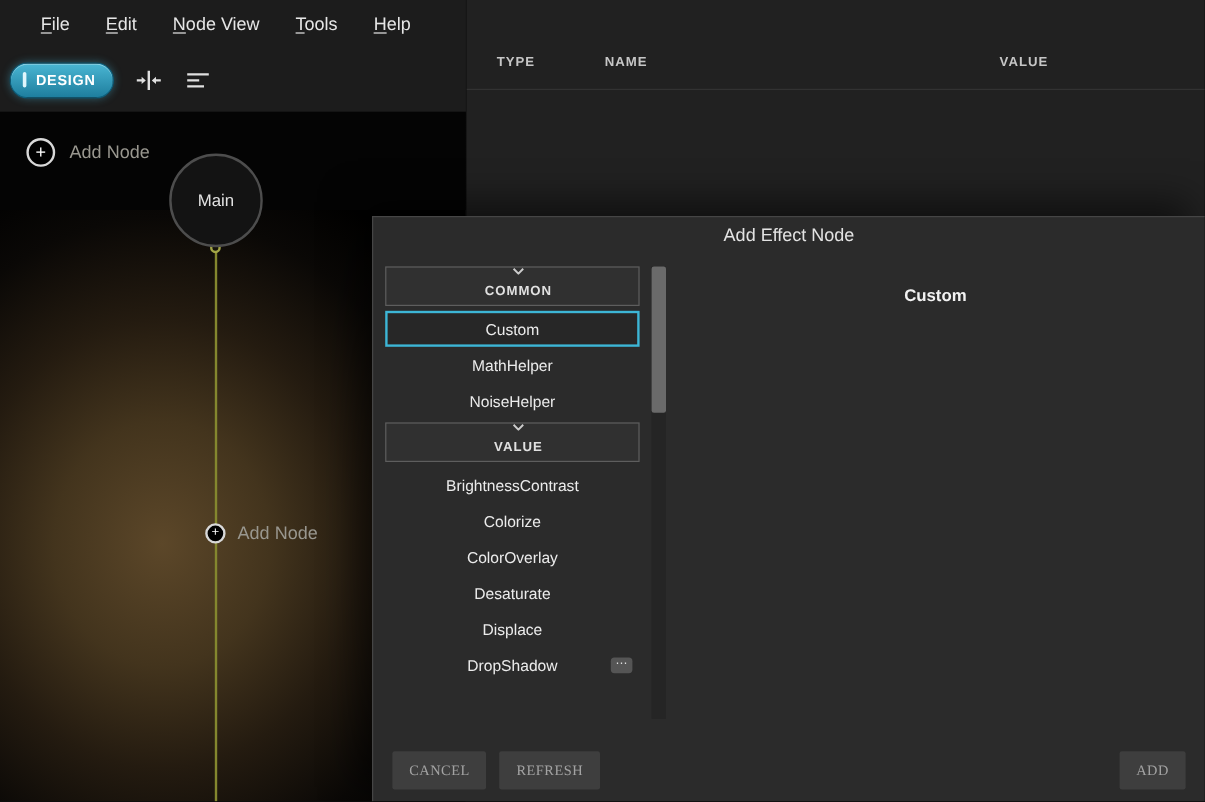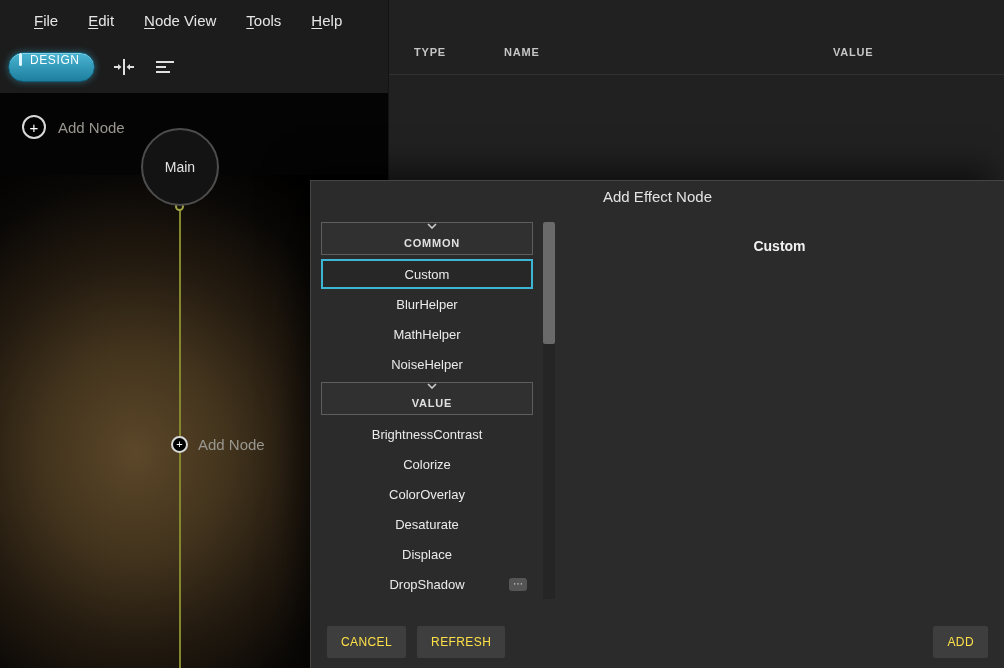--- a/index.html
+++ b/index.html
@@ -10,25 +10,25 @@
     -webkit-font-smoothing:antialiased;
   }
 
   
   .left-top { position:absolute; left:0; top:0; width:388px; height:93px; background:#1c1c1c; z-index:2; }
   .menubar { display:flex; align-items:center; height:40px; padding-left:34px; gap:30px; }
   .menu-item { color:#e6e6e6; font-size:15px; cursor:default; }
   .menu-item::first-letter { text-decoration:underline; text-underline-offset:2px; }
   .toolbar { display:flex; align-items:center; height:53px; padding-left:8px; gap:16px; }
   .design-btn {
-    display:flex; align-items:flex-start; height:30px; padding:0 14px 0 10px;
+    display:flex; align-items:center; height:30px; padding:0 14px 0 10px;
     border-radius:15px; border:1px solid #0f5e7a;
     background:linear-gradient(#4ab6d3, #1e7e9e);
     box-shadow:0 0 7px rgba(70,180,210,.45), inset 0 1px 0 rgba(255,255,255,.35);
-    color:#ffffff; font-size:12px; font-weight:normal; letter-spacing:.6px; cursor:pointer;
+    color:#ffffff; font-size:12px; font-weight:bold; letter-spacing:.6px; cursor:pointer;
   }
   .design-indicator { width:3px; height:13px; background:#dff6fc; border-radius:2px; margin-right:8px; }
   .icon-btn { background:none; border:none; padding:2px; cursor:pointer; display:flex; align-items:center; }
 
   
   .graph {
     position:absolute; left:0; top:93px; width:388px; height:575px; z-index:1;
     background:radial-gradient(ellipse 300px 340px at 135px 360px,
       #5c4729 0%, #43341d 30%, #241b10 55%, #0a0806 80%, #000 100%);
   }
@@ -86,21 +86,21 @@
   }
   .list-scrollbar { position:absolute; left:232px; top:41px; width:12px; height:377px; background:#252525; cursor:pointer; }
   .scroll-thumb { position:absolute; left:0; top:0; width:12px; height:122px; background:#6a6a6a; border-radius:2px; cursor:grab; }
   .detail-panel { position:absolute; left:260px; right:16px; top:45px; text-align:center; }
   .detail-title { font-size:14px; font-weight:bold; color:#f2f2f2; padding-top:12px; margin-bottom:13px; }
   .detail-desc { font-size:13px; color:#d8d8d8; }
   .modal-footer { position:absolute; left:16px; right:16px; bottom:10px; height:32px; display:flex; gap:11px; align-items:center; }
   .footer-spacer { flex:1; }
   .dlg-btn {
     height:32px; padding:0 14px; background:#3e3e3e; border:none; border-radius:2px;
-    color:#fde047; font-size:12px; font-family:Liberation Sans, sans-serif; letter-spacing:.4px; cursor:pointer;
+    color:#a3a3a3; font-size:12px; font-family:Liberation Serif, serif; letter-spacing:.4px; cursor:pointer;
   }
 </style>
 </head>
 <body>
 
 <div class="app">
 
   <div class="left-top">
     <div class="menubar">
       <span class="menu-item">File</span>
@@ -161,21 +161,20 @@
     <div class="modal-title">Add Effect Node</div>
 
     <div class="effect-list">
       <button class="section-header">
         <svg class="chev" width="10" height="6" viewBox="0 0 10 6">
           <polyline points="1,1 5,5 9,1" fill="none" stroke="#cccccc" stroke-width="1.6"></polyline>
         </svg>
         <span class="section-label">COMMON</span>
       </button>
       <button class="list-item selected">Custom</button>
-      <button class="list-item">BlurHelper</button>
       <button class="list-item">MathHelper</button>
       <button class="list-item">NoiseHelper</button>
 
       <button class="section-header basic">
         <svg class="chev" width="10" height="6" viewBox="0 0 10 6">
           <polyline points="1,1 5,5 9,1" fill="none" stroke="#cccccc" stroke-width="1.6"></polyline>
         </svg>
         <span class="section-label">VALUE</span>
       </button>
       <button class="list-item">BrightnessContrast</button>

